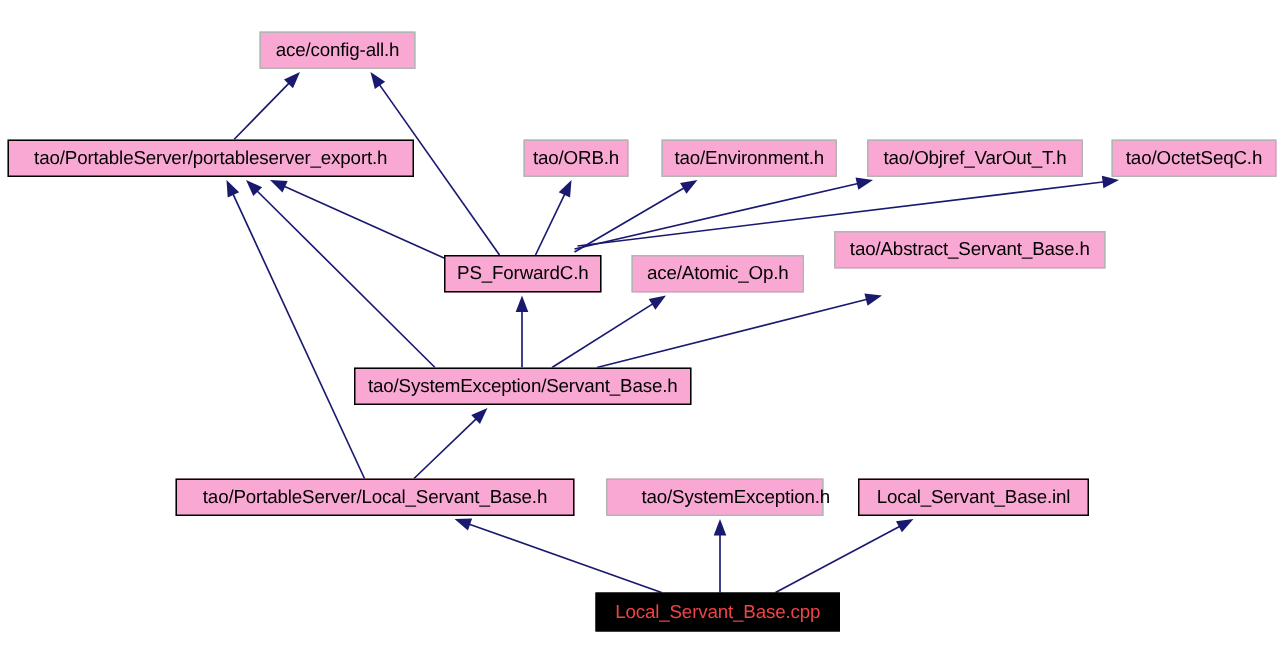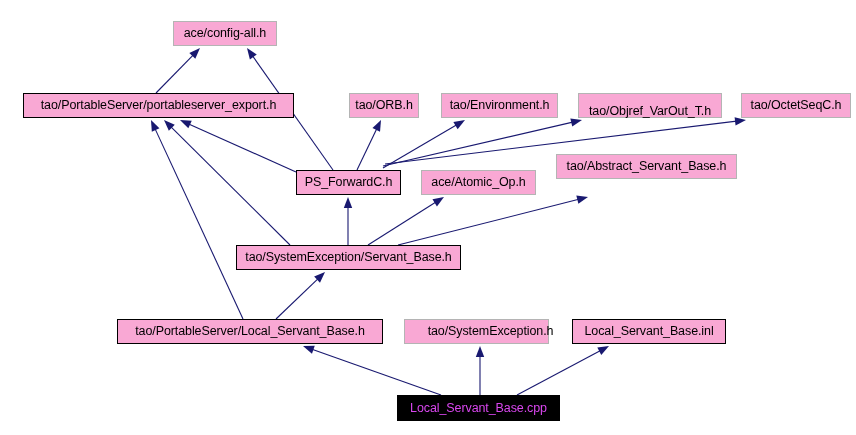--- a/index.html
+++ b/index.html
@@ -37,21 +37,21 @@
     background: #f9a8d4;
     color: #000000;
     border: 1px solid #b4b4b4;
     z-index: 2;
   }
   .node.strong {
     border: 1px solid #000000;
   }
   .node.current {
     background: #000000;
-    color: #d946ef;
+    color: #ef4444;
     border: 1px solid #000000;
   }
 </style>
 </head>
 <body>
 
 <div id="graph-canvas">
   <svg id="edge-layer" viewBox="0 0 856 435" width="856" height="435">
       <line x1="156" y1="93" x2="193.35838249672315" y2="54.79256335562405" stroke="#191970" stroke-width="1.1"></line>
       <polygon points="200,48 195.31273405869217,58.80136741322393 189.3066780389825,52.928779305063344" fill="#191970"></polygon>
@@ -83,30 +83,30 @@
       <polygon points="303,346 314.77128435910083,345.72275545598126 311.9605982921523,353.6385651955506" fill="#191970"></polygon>
       <line x1="480" y1="395" x2="480" y2="355.5" stroke="#191970" stroke-width="1.1"></line>
       <polygon points="480,346 484.2,357 475.8,357" fill="#191970"></polygon>
       <line x1="517" y1="395" x2="600.6151254886767" y2="350.4658570766831" stroke="#191970" stroke-width="1.1"></line>
       <polygon points="609,346 601.2655768523697,354.87798955695496 597.3168190161447,347.4639952522059" fill="#191970"></polygon>
     </svg>
   <div id="node-layer">
       <div class="node" style="left: 173px; top: 21px; width: 104px; height: 25px;">
         <span>ace/config-all.h</span>
       </div>
-      <div class="node strong" style="left: 5px; top: 93px; width: 271px; height: 25px; margin-left: 18px;">
+      <div class="node strong" style="left: 5px; top: 93px; width: 271px; height: 25px;">
         <span>tao/PortableServer/portableserver_export.h</span>
       </div>
       <div class="node" style="left: 349px; top: 93px; width: 70px; height: 25px;">
         <span>tao/ORB.h</span>
       </div>
       <div class="node" style="left: 441px; top: 93px; width: 117px; height: 25px; align-items: center;">
         <span>tao/Environment.h</span>
       </div>
-      <div class="node" style="left: 578px; top: 93px; width: 144px; height: 25px; align-items: flex-end;">
+      <div class="node" style="left: 578px; top: 93px; width: 144px; height: 25px;">
         <span>tao/Objref_VarOut_T.h</span>
       </div>
       <div class="node" style="left: 741px; top: 93px; width: 110px; height: 25px;">
         <span>tao/OctetSeqC.h</span>
       </div>
       <div class="node strong" style="left: 296px; top: 170px; width: 105px; height: 25px;">
         <span>PS_ForwardC.h</span>
       </div>
       <div class="node" style="left: 421px; top: 170px; width: 115px; height: 25px;">
         <span>ace/Atomic_Op.h</span>

